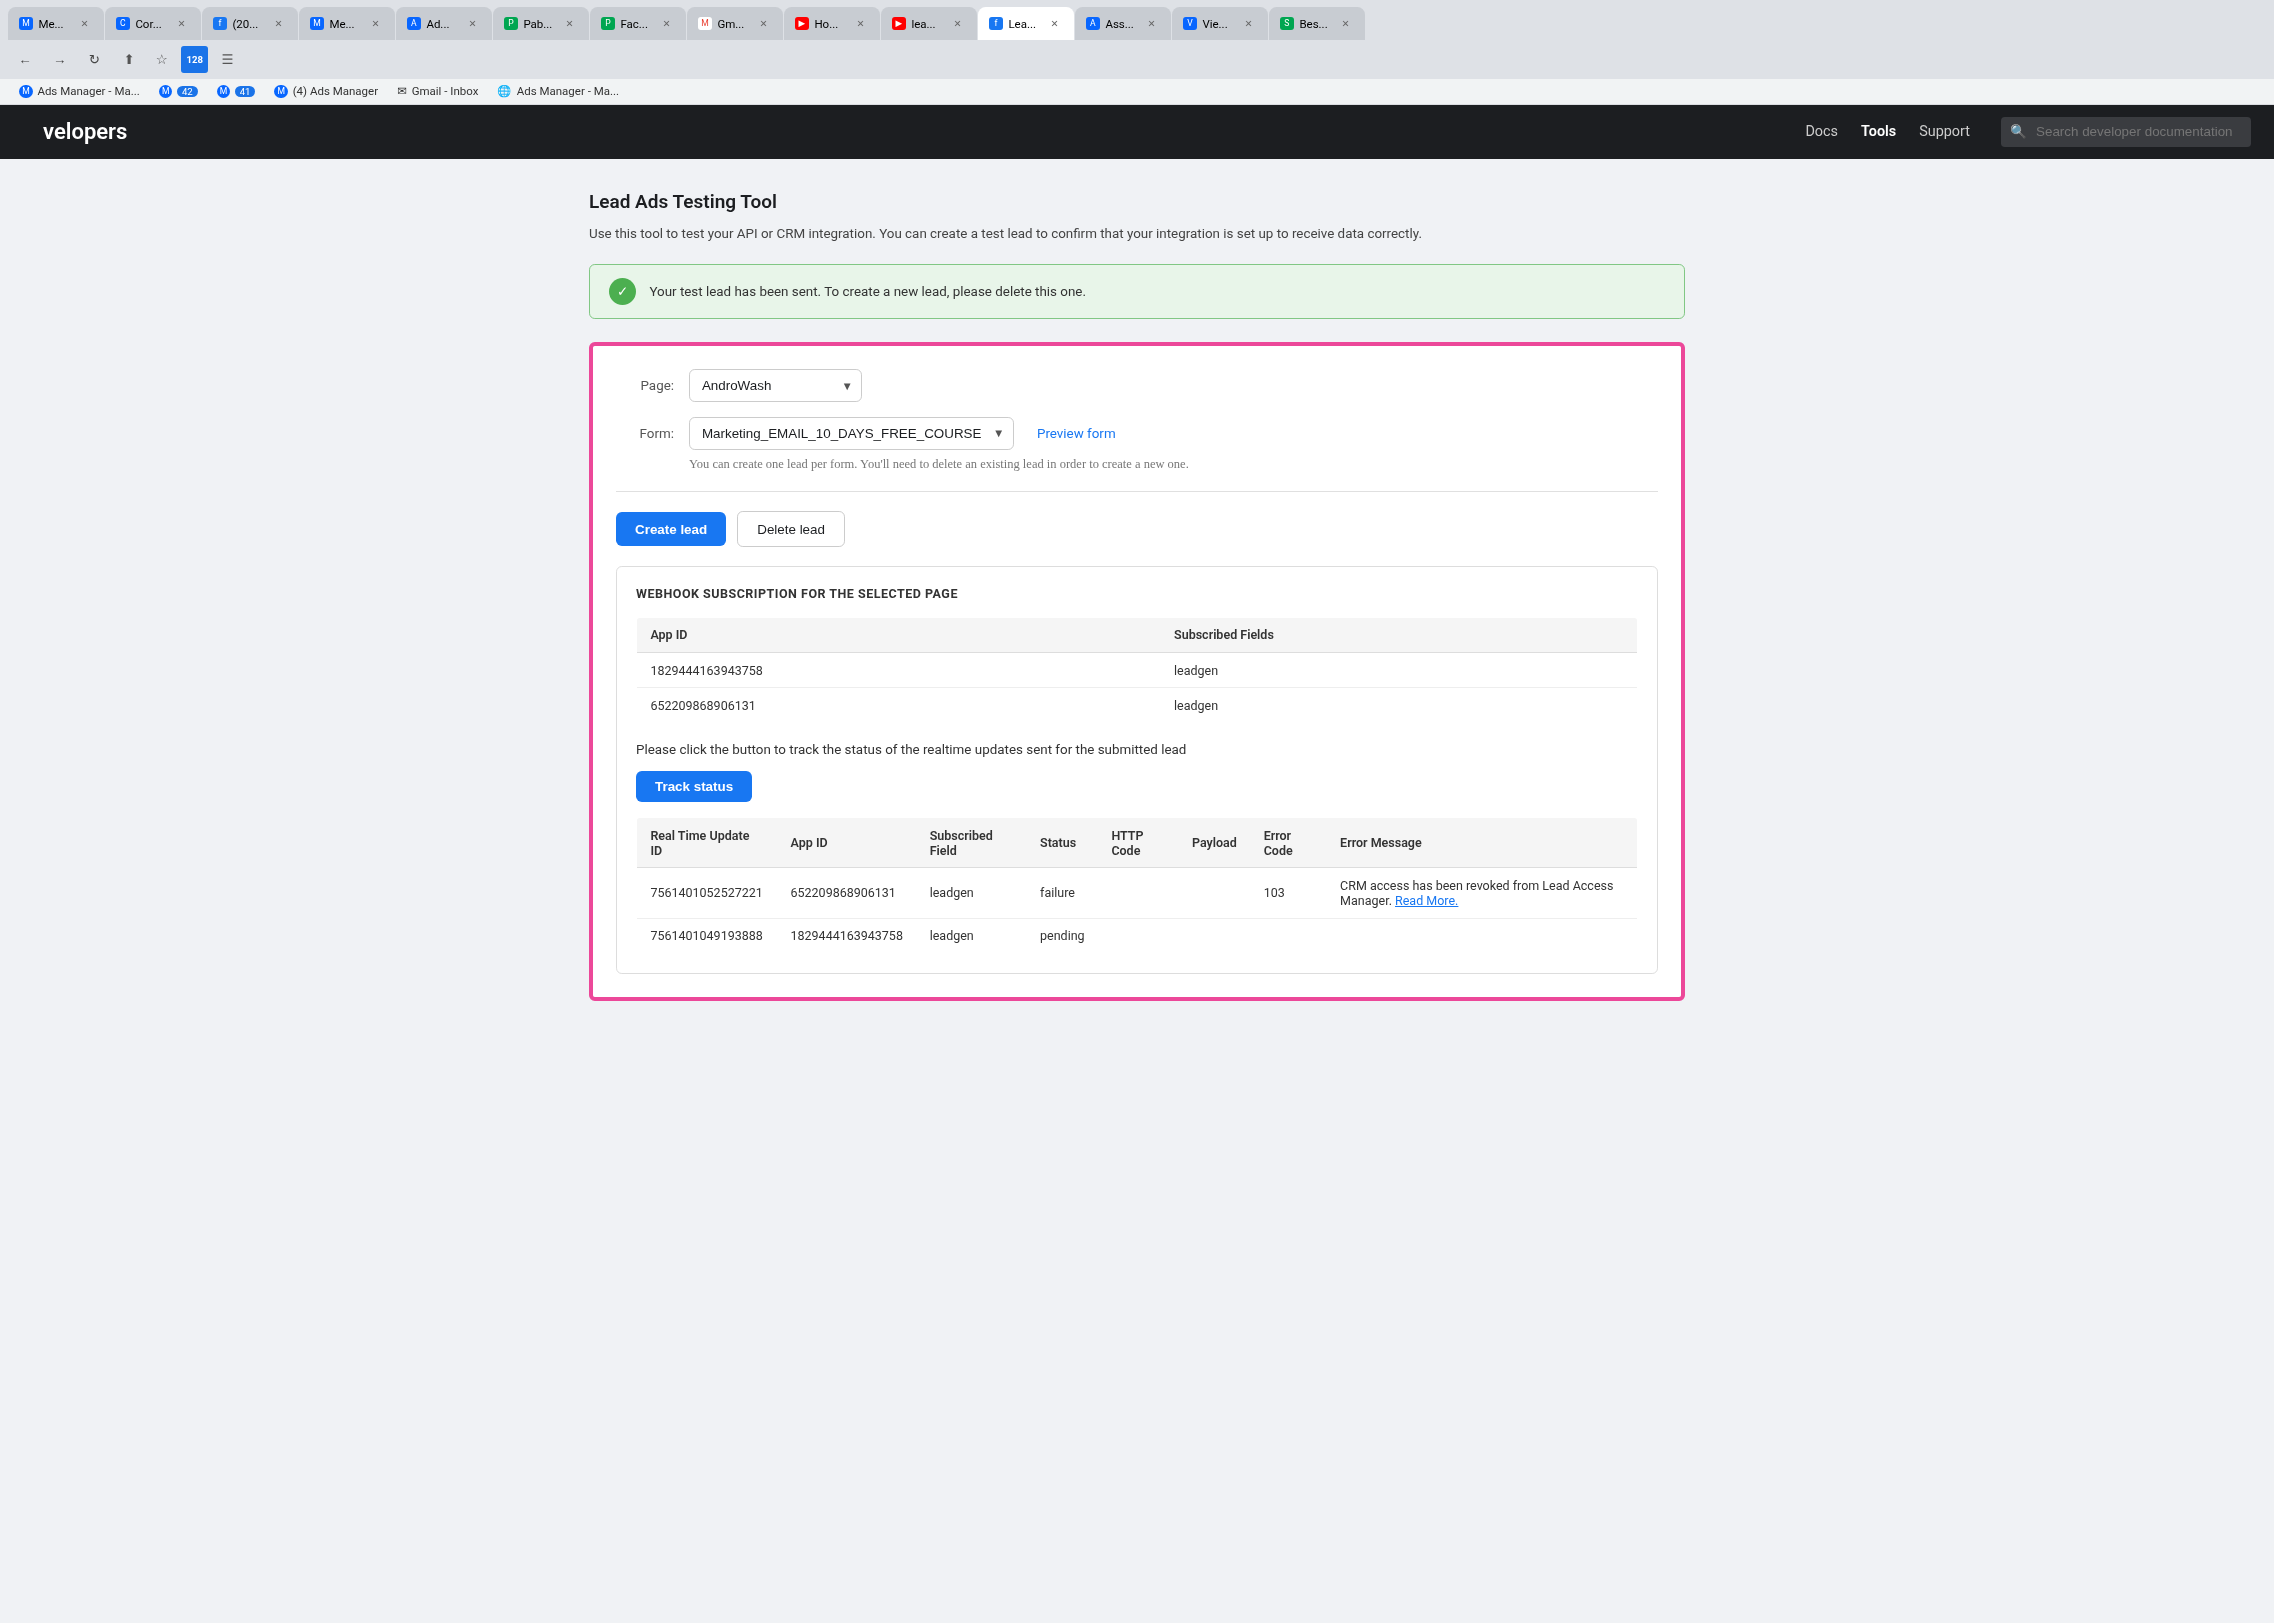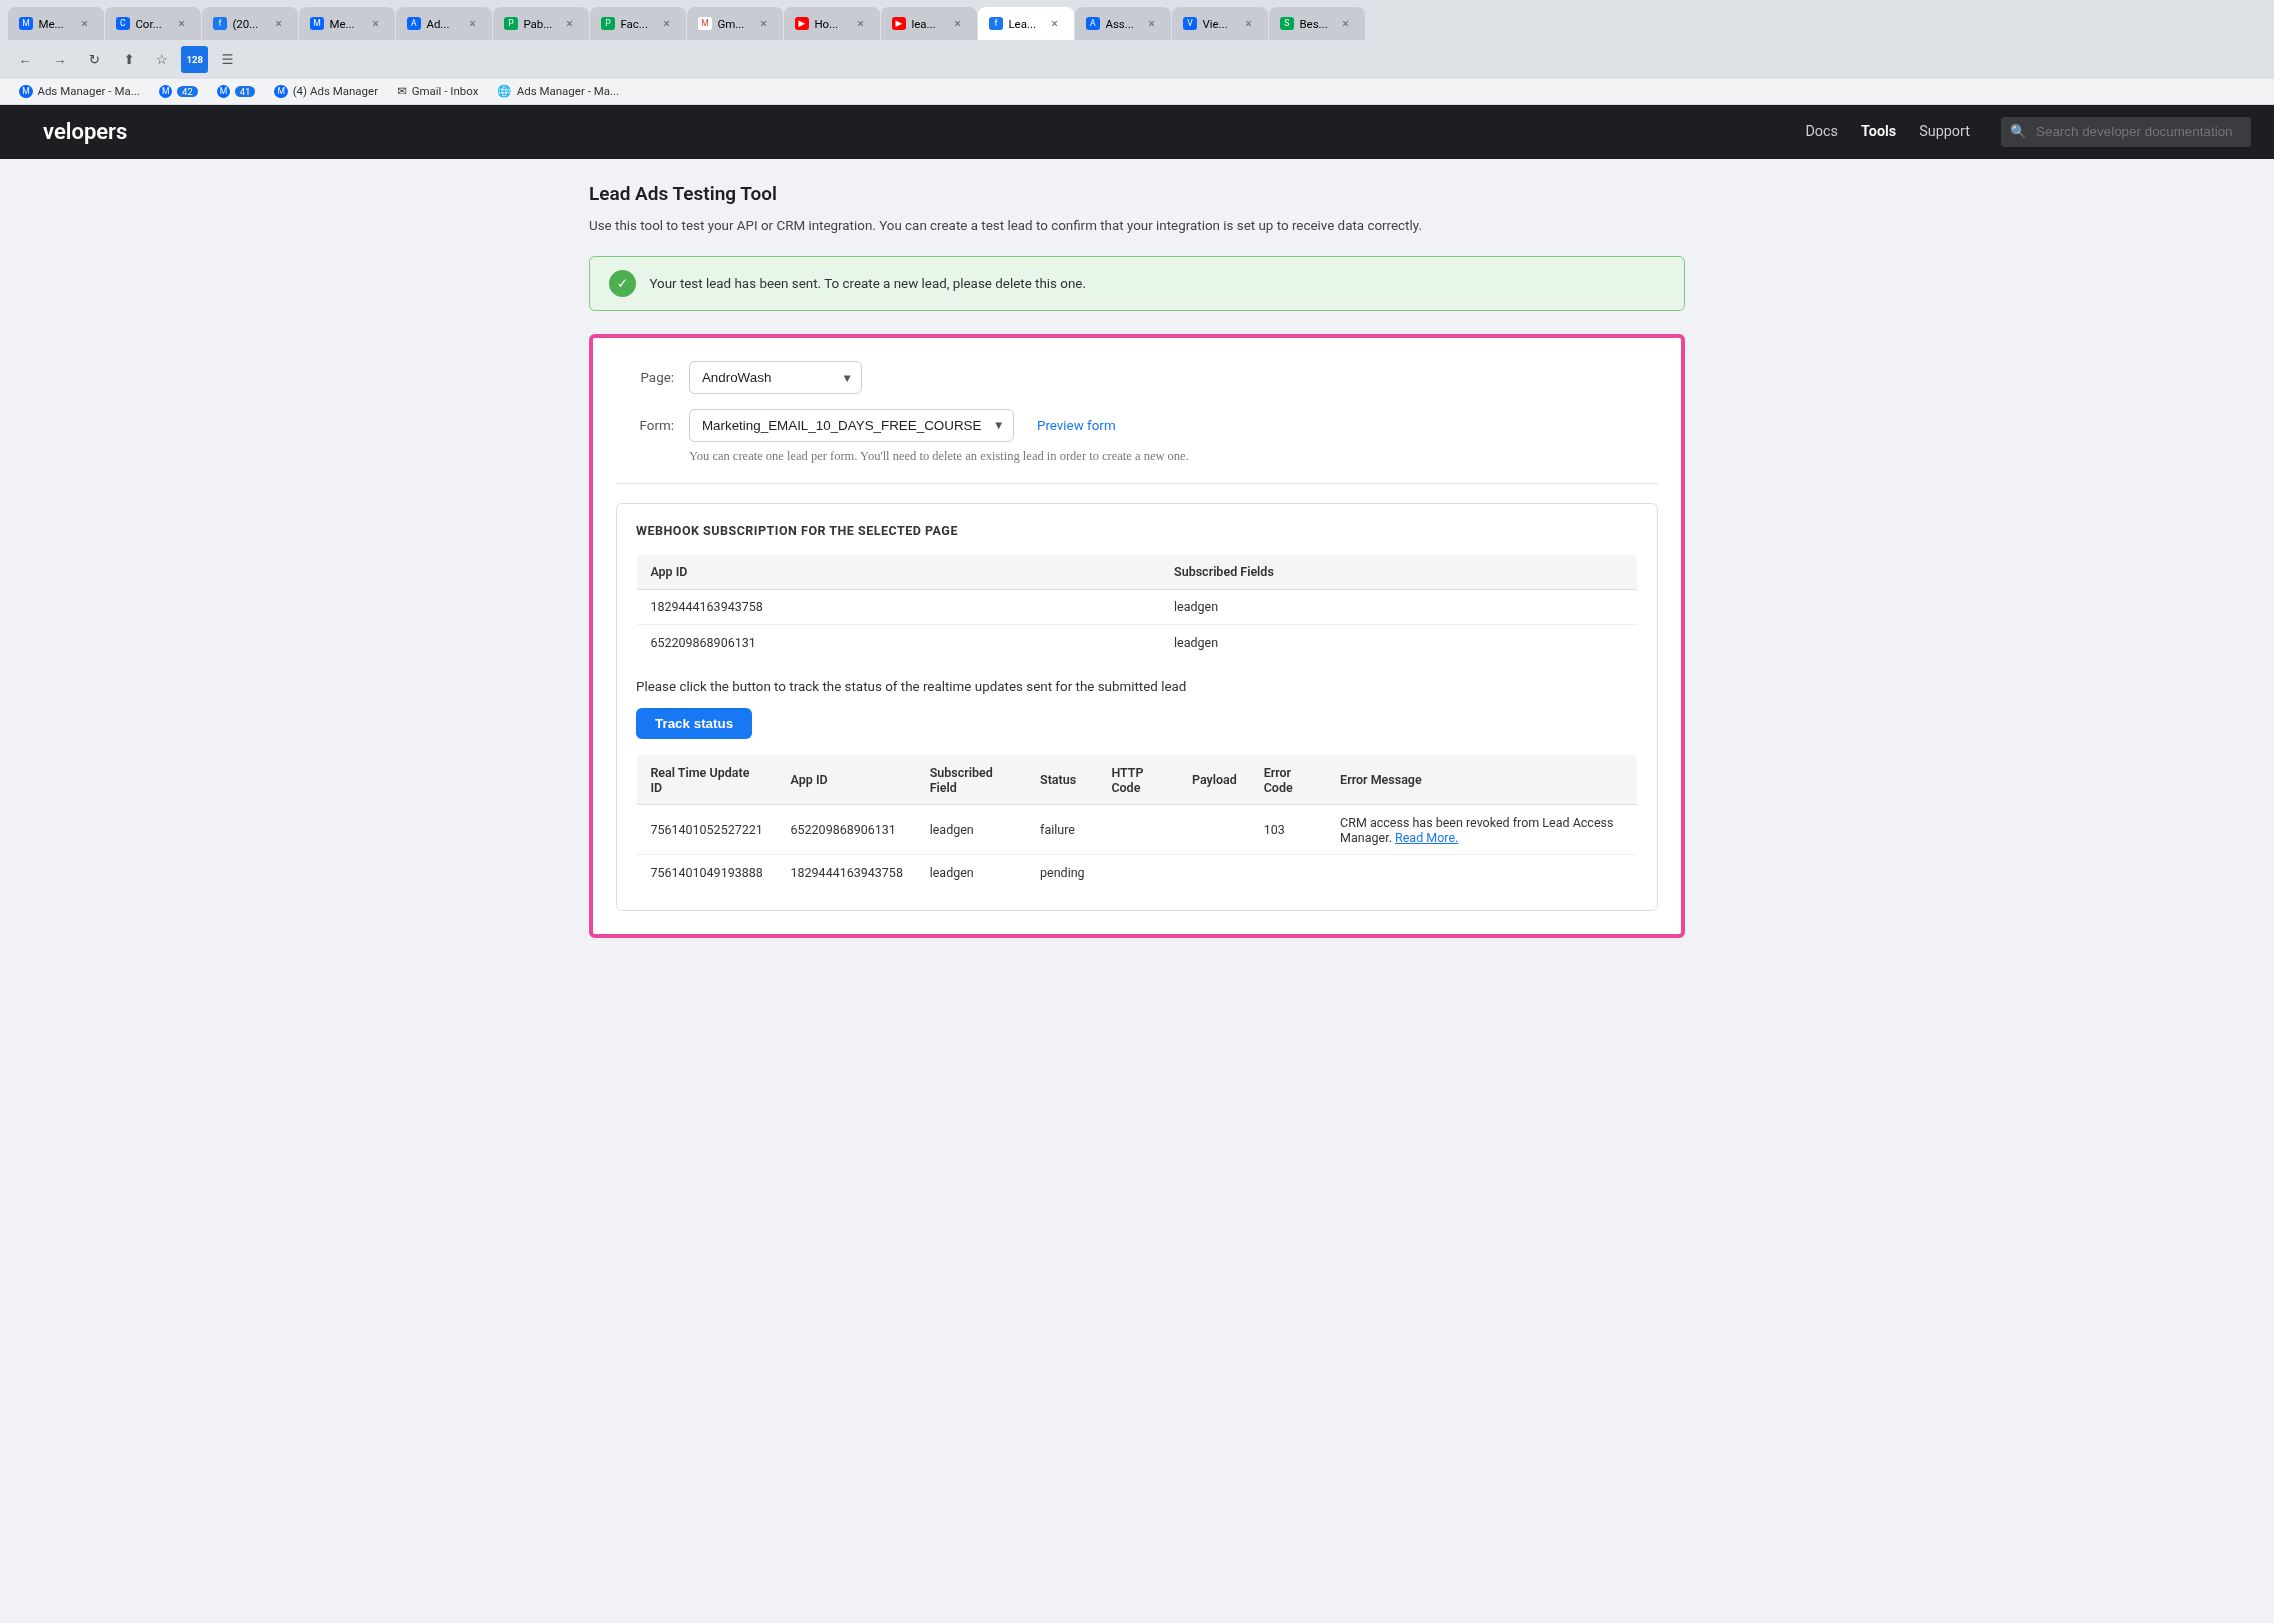--- a/index.html
+++ b/index.html
@@ -32,21 +32,21 @@
     .brand-name { color: white; font-size: 22px; font-weight: 600; margin-left: 20px; }
     .nav-links { display: flex; gap: 23px; margin-left: auto; }
     .nav-link { color: #ccc; font-size: 14.4px; cursor: pointer; padding: 3.8px 0; }
     .nav-link.active { color: white; font-weight: 600; }
     .nav-search { background: #3a3c40; border: none; border-radius: 3.8px; padding: 7.7px 13.4px 7.7px 35px; color: #ccc; font-size: 13.4px; width: 250px; outline: none; }
     .search-wrap { position: relative; display: flex; align-items: center; }
     .search-icon-nav { position: absolute; left: 9.6px; color: #999; font-size: 13.4px; }
 
     
     .main-container { max-width: 1134px; margin: 0 auto; padding: 23px 19px; }
-    .page-title { font-size: 19px; font-weight: 600; color: #1c1e21; margin-bottom: 11.5px; }
+    .page-title { font-size: 19px; font-weight: 600; color: #1c1e21; margin-bottom: 11.5px; margin-top: 8px; }
     .description { font-size: 13.4px; color: #444; margin-bottom: 19px; line-height: 1.5; }
 
     
     .success-banner { background: #e8f5e9; border: 1px solid #81c784; border-radius: 5.8px; display: flex; align-items: center; gap: 13.4px; padding: 13.4px 19px; margin-bottom: 23px; }
     .success-icon { background: #4caf50; color: white; border-radius: 50%; width: 27px; height: 27px; display: flex; align-items: center; justify-content: center; font-size: 13.4px; flex-shrink: 0; }
     .success-text { font-size: 13.4px; color: #333; }
 
     
     .form-section { background: white; border: 4px solid #ec4899; border-radius: 5.8px; padding: 23px; margin-bottom: 19px; }
     .form-row { display: flex; align-items: center; gap: 15.4px; margin-bottom: 15.4px; }
@@ -233,20 +233,24 @@
       <div class="select-wrapper">
         <select class="form-select" style="min-width:307px;">
           <option>Marketing_EMAIL_10_DAYS_FREE_COURSE</option>
         </select>
         <span class="select-arrow">▼</span>
       </div>
       <span class="preview-link">Preview form</span>
     </div>
     <div class="form-hint">You can create one lead per form. You'll need to delete an existing lead in order to create a new one.</div>
     <hr class="divider">
+    <div>
+      <button class="btn-primary">Create lead</button>
+      <button class="btn-secondary">Delete lead</button>
+    </div>
 
     <div class="webhook-section">
       <div class="webhook-title">WEBHOOK SUBSCRIPTION FOR THE SELECTED PAGE</div>
       <table class="data-table">
         <thead>
           <tr>
             <th>App ID</th>
             <th>Subscribed Fields</th>
           </tr>
         </thead>

